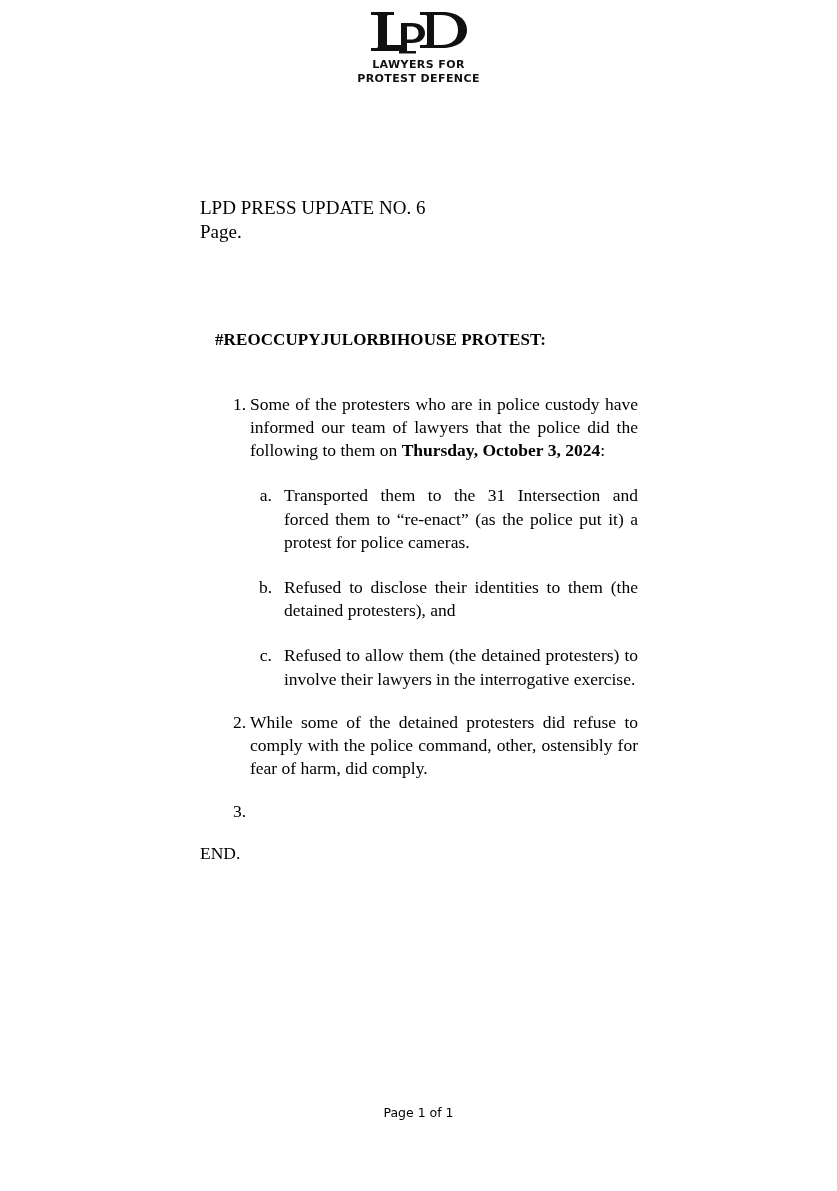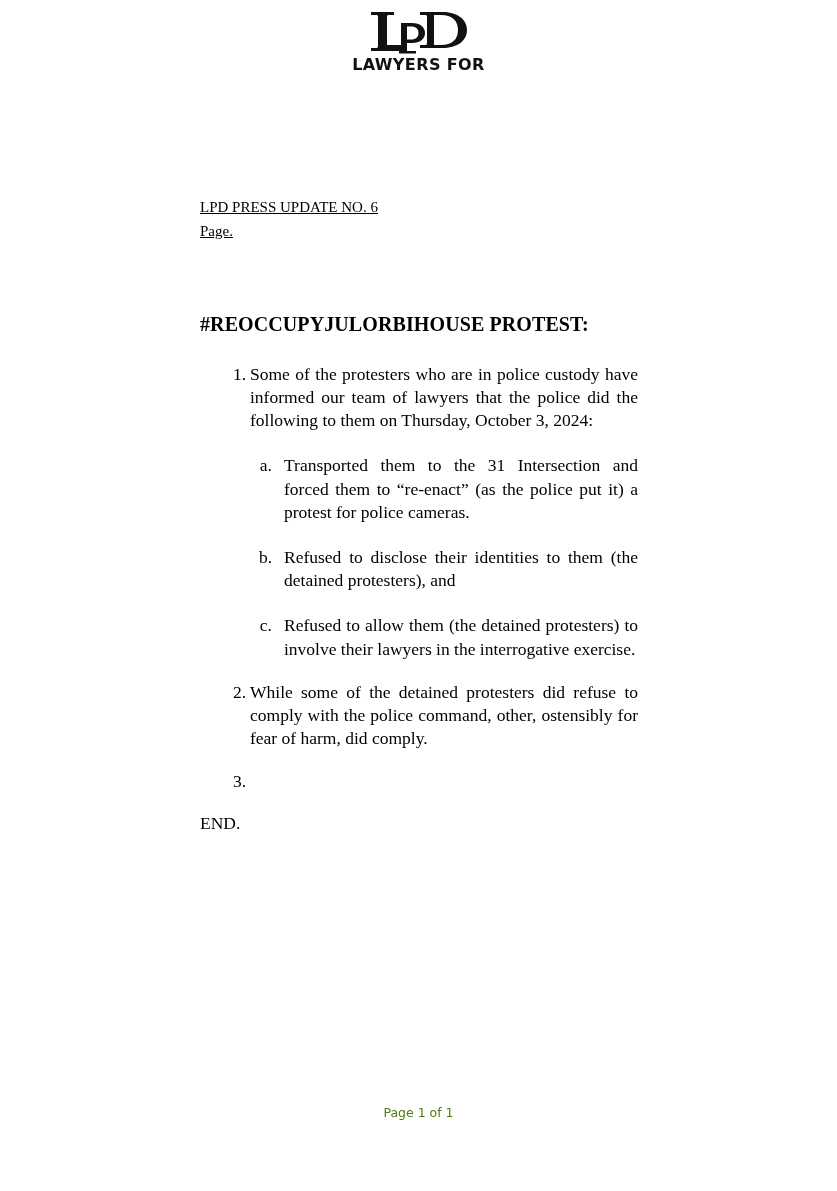--- a/index.html
+++ b/index.html
@@ -28,48 +28,47 @@
     display: block;
     margin: 0 auto;
     width: 110px;
     height: 48px;
   }
   .logo-tagline {
     margin: 2px auto 0;
     width: 100%;
     font-family: "DejaVu Sans", sans-serif;
     font-weight: bold;
-    font-size: 16px;
+    font-size: 11px;
     line-height: 13.5px;
     letter-spacing: 0.4px;
     color: #111111;
     text-align: center;
   }
   .logo-tagline span { display: block; }
 
   
   .doc {
     position: absolute;
     left: 200px;
     top: 196px;
     width: 438px;
   }
 
   .meta {
-    font-size: 15px;
+    font-size: 19px;
     line-height: 23.6px;
     margin: 0;
-    text-decoration: underline;
   }
   .meta div { white-space: pre; }
 
   .doc-title {
-    margin: 0;
+    margin: 15px;
     padding-top: 70px;
-    font-size: 20px;
+    font-size: 17px;
     font-weight: bold;
     line-height: 23.5px;
     letter-spacing: 0.1px;
   }
   .doc-title span { display: block; }
 
   
   ol.level1 {
     margin: 0;
     padding: 0;
@@ -88,21 +87,21 @@
   ol.level1 > li > .marker {
     position: absolute;
     left: 24px;
     top: 0;
     width: 22px;
     text-align: right;
     font-size: 17.5px;
     line-height: 23.2px;
   }
   .p-just { text-align: justify; }
-  .bold { font-weight: normal; }
+  .bold { font-weight: bold; }
 
   ol.level2 {
     margin: 0;
     padding: 0;
     list-style: none;
     padding-top: 22px;
   }
   ol.level2 > li {
     position: relative;
     padding-left: 32px;
@@ -134,21 +133,21 @@
 
   
   .page-footer {
     position: absolute;
     left: 0;
     top: 1105px;
     width: 837px;
     text-align: center;
     font-family: "DejaVu Sans", sans-serif;
     font-size: 12.5px;
-    color: #4d7c0f;
+    color: #000000;
   }
 </style>
 </head>
 <body>
 
 <div class="logo-block">
   <svg class="logo-mark" viewBox="0 0 220 96" aria-hidden="true">
 
     <g fill="#111111">
       <path d="M14 8 h46 v6 h-10 c-3 0 -4 1 -4 4 v58 c0 3 1 4 4 4 h24 v6 h-60 v-6 h10 c3 0 4 -1 4 -4 v-58 c0 -3 -1 -4 -4 -4 h-10 z"></path>
@@ -159,20 +158,21 @@
       <path d="M74 30 h22 c16 0 26 8 26 20 c0 12 -10 20 -26 20 h-10 v18 h-12 z M86 37 v26 h8 c10 0 15 -5 15 -13 c0 -8 -5 -13 -15 -13 z"></path>
       <path d="M70 86 h34 v5 h-34 z"></path>
     </g>
 
     <g fill="#111111">
       <path d="M112 8 h44 c30 0 50 14 50 36 c0 22 -20 36 -50 36 h-44 v-6 h10 c3 0 4 -1 4 -4 v-52 c0 -3 -1 -4 -4 -4 h-10 z M140 14 v60 h14 c22 0 34 -11 34 -30 c0 -19 -12 -30 -34 -30 z"></path>
     </g>
   </svg>
   <div class="logo-tagline">
     <span>LAWYERS FOR</span>
+    <span>PROTEST DEFENCE</span>
   </div>
 </div>
 
 <div class="doc">
 
   <div class="meta">
     <div>LPD PRESS UPDATE NO. 6</div>
     <div>Page.</div>
   </div>
 

